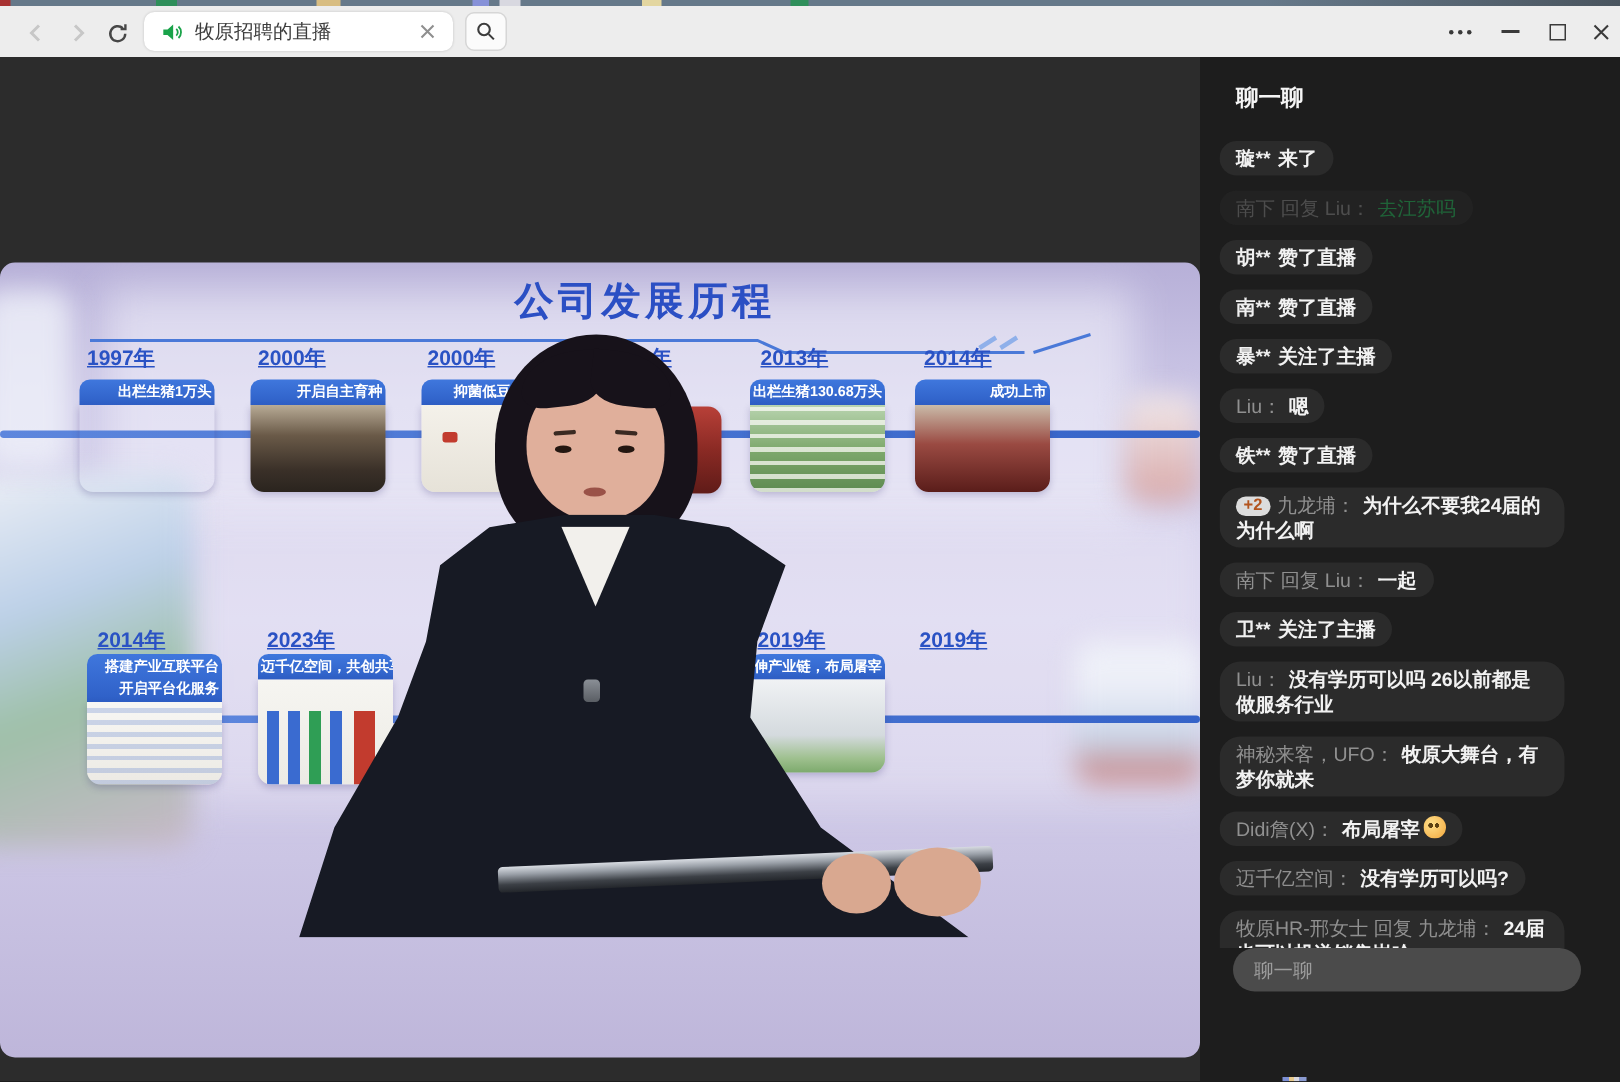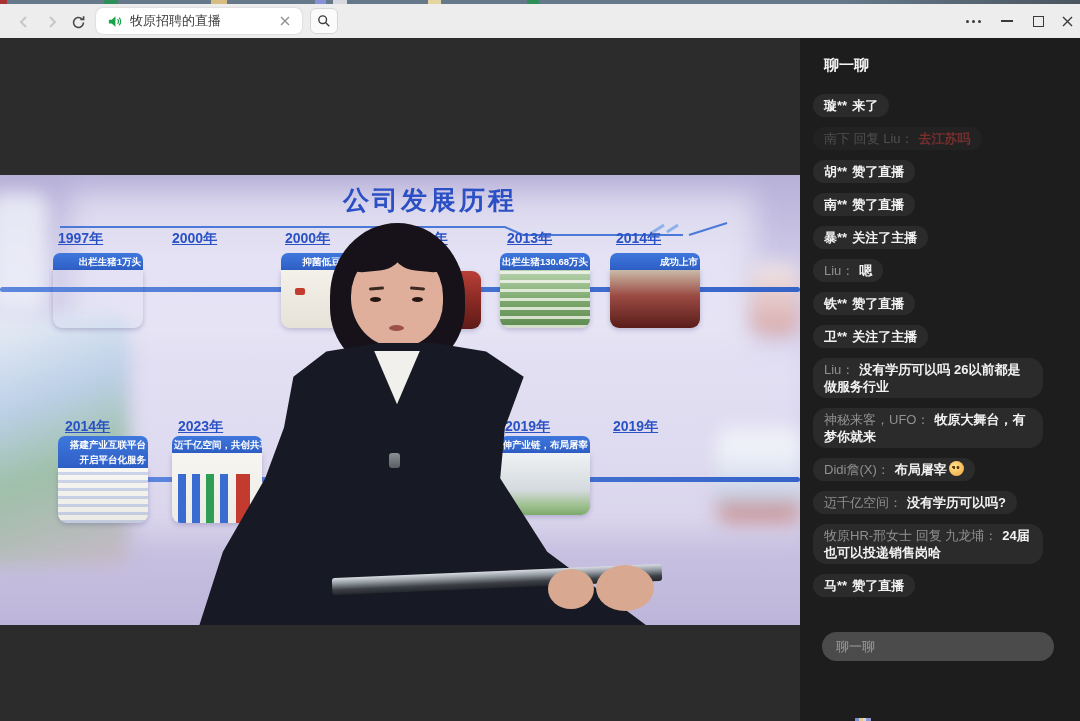--- a/index.html
+++ b/index.html
@@ -20,22 +20,22 @@
   .searchbtn{position:absolute;left:310px;top:4px;width:28px;height:26px;background:#fbfbfb;
     border:1px solid #d6d6d6;border-radius:6px;display:flex;align-items:center;justify-content:center;}
   .windowbtn{position:absolute;top:0;width:30px;height:34px;display:flex;align-items:center;justify-content:center;}
   .dots{display:flex;gap:3px;}
   .dots i{width:3px;height:3px;border-radius:50%;background:#3a3a3a;}
   .minbar{width:12px;height:2px;background:#3a3a3a;}
   .maxbox{width:11px;height:11px;border:1.5px solid #3a3a3a;}
 
   
   .stage{position:absolute;left:0;top:38px;width:800px;height:683px;background:#2c2c2c;}
-  .video{position:absolute;left:0;top:137px;width:800px;height:450px;overflow:hidden;
-    background:linear-gradient(180deg,#b7b0d8 0%,#cdc8e7 18%,#d8d4ee 45%,#cbc5e4 75%,#beb6da 100%);}
+  .video{position:absolute;left:0;top:137px;width:800px;height:530px;overflow:hidden;
+    background:linear-gradient(180deg,#b7b0d8 0%,#cdc8e7 18%,#d8d4ee 45%,#cbc5e4 75%,#beb6da 100%);border-radius:10px;}
   .slidelight{position:absolute;left:70px;top:18px;width:685px;height:155px;background:rgba(246,245,253,.55);filter:blur(14px);}
   .slidelight2{position:absolute;left:125px;top:165px;width:680px;height:195px;background:rgba(242,240,251,.40);filter:blur(14px);}
   .blurblob{position:absolute;filter:blur(9px);border-radius:14px;}
 
   .slide-title{position:absolute;left:60px;top:8px;width:740px;text-align:center;
     font-size:26px;font-weight:bold;color:#2b4fc4;letter-spacing:3px;z-index:2;}
   .title-line{position:absolute;left:55px;top:44px;z-index:2;}
 
   .tline{position:absolute;height:5px;background:linear-gradient(90deg,#5d86dd,#3563c8);z-index:1;border-radius:3px;}
   .tl-year{position:absolute;font-size:14px;font-weight:bold;color:#2a52c4;z-index:3;white-space:nowrap;text-decoration:underline;}
@@ -87,21 +87,21 @@
   .chat{position:absolute;left:800px;top:38px;width:280px;height:683px;background:#1d1d1d;}
   .chat-title{position:absolute;left:24px;top:18px;font-size:15px;font-weight:bold;color:#f5f5f5;}
   .msgs{position:absolute;left:13px;top:56px;width:238px;height:538px;overflow:hidden;
     display:flex;flex-direction:column;gap:10px;align-items:flex-start;}
   .bubble{background:#2b2b2b;border-radius:14px;padding:3px 11px;font-size:13px;line-height:17px;max-width:230px;}
   .bubble .u{color:#909090;margin-right:5px;}
   .bubble .t{color:#f2f2f2;font-weight:bold;}
   .b-system .u{color:#f0f0f0;font-weight:bold;}
   .b-system .t{font-weight:bold;}
   .b-faded{opacity:.42;}
-  .b-faded .t{color:#ef4444;font-weight:bold;}
+  .b-faded .t{color:#22c55e;font-weight:normal;}
   .badge{display:inline-block;background:#dcdcdc;color:#b3541e;font-size:11px;font-weight:bold;
     line-height:13px;padding:0 5px;border-radius:8px;margin-right:5px;vertical-align:1px;}
   .emoji{display:inline-block;width:15px;height:15px;border-radius:50%;vertical-align:-2px;margin-left:2px;
     background:radial-gradient(circle at 32% 42%,#5c4012 11%,rgba(0,0,0,0) 13%),
                radial-gradient(circle at 60% 42%,#5c4012 11%,rgba(0,0,0,0) 13%),
                radial-gradient(circle at 35% 35%,#ffe08a,#f2a63c);}
   .chat-input{position:absolute;left:22px;top:594px;width:232px;height:29px;border:none;outline:none;
     background:#4b4b4b;border-radius:15px;padding:0 14px;font-size:13px;color:#dddddd;}
   .chat-input::placeholder{color:#9d9d9d;}
   .sliver{position:absolute;left:55px;top:680px;width:16px;height:3px;
@@ -204,20 +204,24 @@
       <div class="tl-year" style="left:58px;top:55px">1997年</div>
       <div class="tl-year" style="left:172px;top:55px">2000年</div>
       <div class="tl-year" style="left:285px;top:55px">2000年</div>
       <div class="tl-year" style="left:426px;top:55px">2年</div>
       <div class="tl-year" style="left:507px;top:55px">2013年</div>
       <div class="tl-year" style="left:616px;top:55px">2014年</div>
 
       <div class="tl-card" style="left:53px;top:78px">
         <div class="tl-label">出栏生猪1万头</div>
         <div class="tl-photo ph-top ph-pigs"></div>
+      </div>
+      <div class="tl-card" style="left:167px;top:78px">
+        <div class="tl-label">开启自主育种</div>
+        <div class="tl-photo ph-top ph-meeting"></div>
       </div>
       <div class="tl-card" style="left:281px;top:78px">
         <div class="tl-label">抑菌低豆粕日粮</div>
         <div class="tl-photo ph-top ph-chart"></div>
       </div>
       <div class="tl-card" style="left:437px;top:96px;width:44px">
         <div class="tl-photo ph-top ph-ceremony" style="width:44px;border-radius:0 9px 9px 0"></div>
       </div>
       <div class="tl-card" style="left:500px;top:78px">
         <div class="tl-label">出栏生猪130.68万头</div>
@@ -271,20 +275,22 @@
     <div class="chat-title">聊一聊</div>
 
     <div class="msgs">
       <div class="bubble b-system"><span class="u">璇**</span><span class="t">来了</span></div>
       <div class="bubble b-faded"><span class="u">南下 回复 Liu：</span><span class="t">去江苏吗</span></div>
       <div class="bubble b-system"><span class="u">胡**</span><span class="t">赞了直播</span></div>
       <div class="bubble b-system"><span class="u">南**</span><span class="t">赞了直播</span></div>
       <div class="bubble b-system"><span class="u">暴**</span><span class="t">关注了主播</span></div>
       <div class="bubble"><span class="u">Liu：</span><span class="t">嗯</span></div>
       <div class="bubble b-system"><span class="u">铁**</span><span class="t">赞了直播</span></div>
+      <div class="bubble"><span class="badge">+2</span><span class="u">九龙埔：</span><span class="t">为什么不要我24届的为什么啊</span></div>
+      <div class="bubble"><span class="u">南下 回复 Liu：</span><span class="t">一起</span></div>
       <div class="bubble b-system"><span class="u">卫**</span><span class="t">关注了主播</span></div>
       <div class="bubble"><span class="u">Liu：</span><span class="t">没有学历可以吗 26以前都是做服务行业</span></div>
       <div class="bubble"><span class="u">神秘来客，UFO：</span><span class="t">牧原大舞台，有梦你就来</span></div>
       <div class="bubble"><span class="u">Didi詹(X)：</span><span class="t">布局屠宰</span><span class="emoji"></span></div>
       <div class="bubble"><span class="u">迈千亿空间：</span><span class="t">没有学历可以吗?</span></div>
       <div class="bubble"><span class="u">牧原HR-邢女士 回复 九龙埔：</span><span class="t">24届也可以投递销售岗哈</span></div>
       <div class="bubble b-system"><span class="u">马**</span><span class="t">赞了直播</span></div>
     </div>
 
     <input class="chat-input" placeholder="聊一聊" style="">

